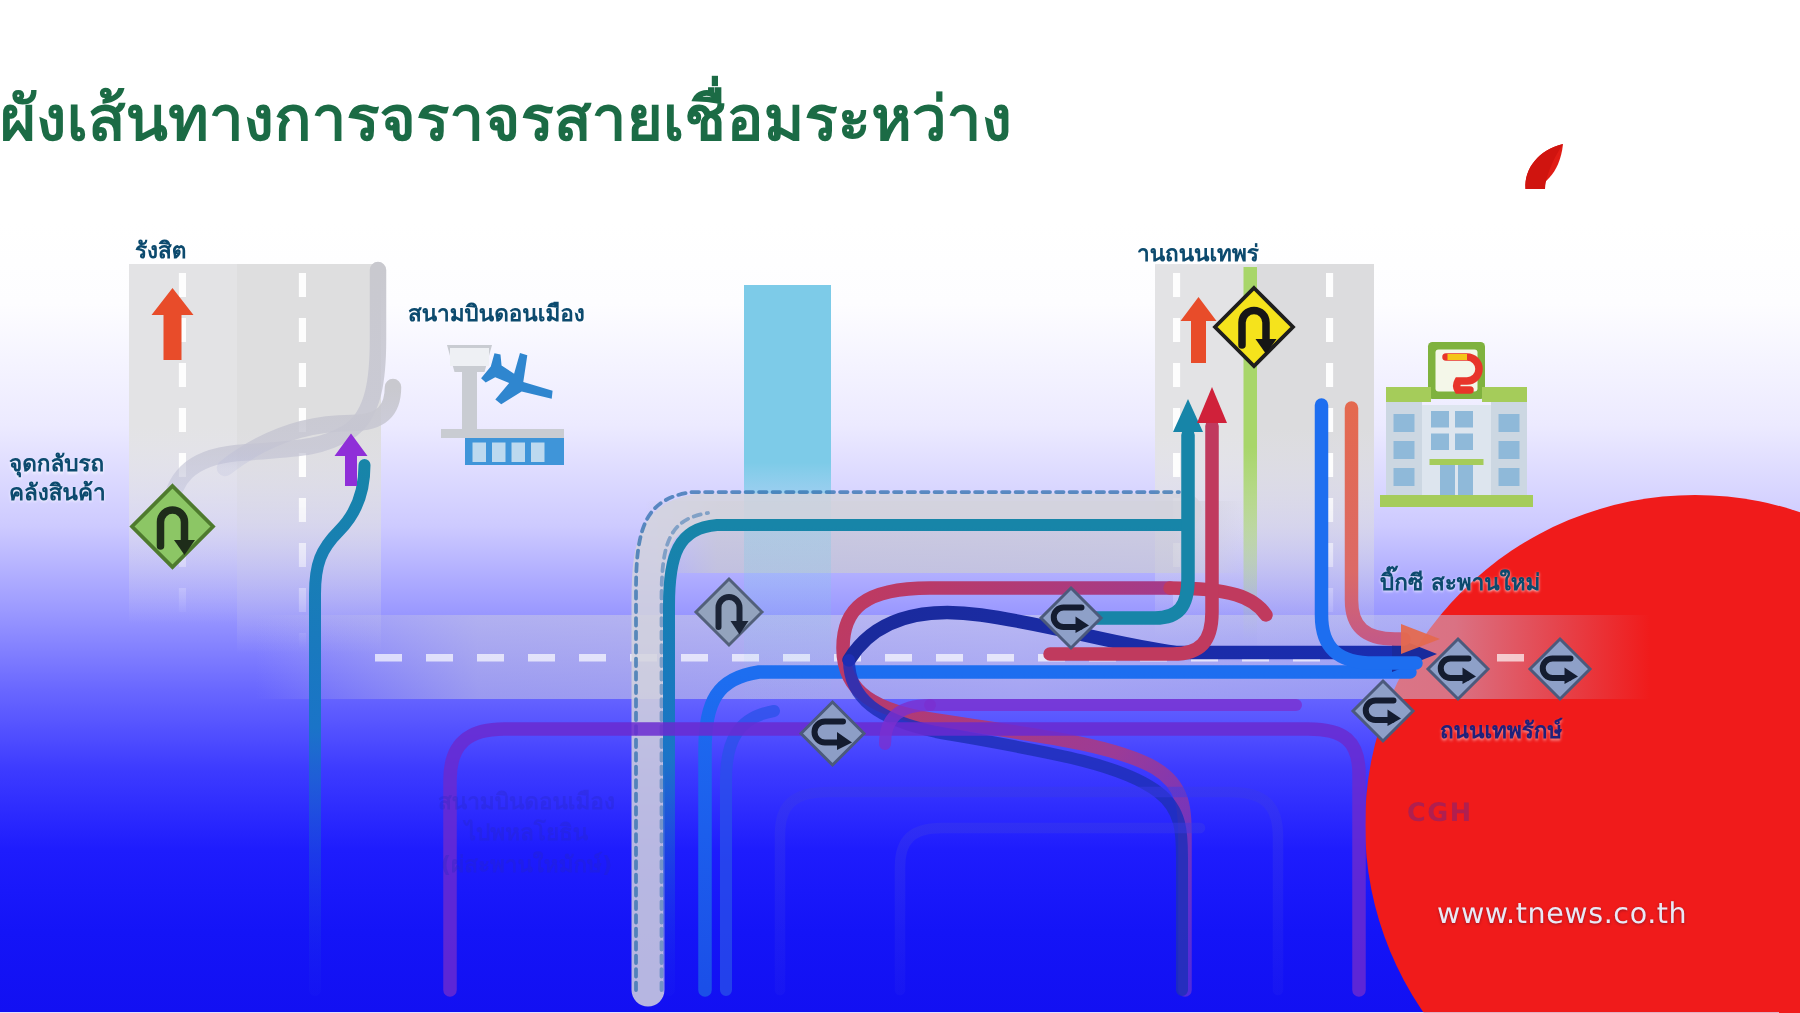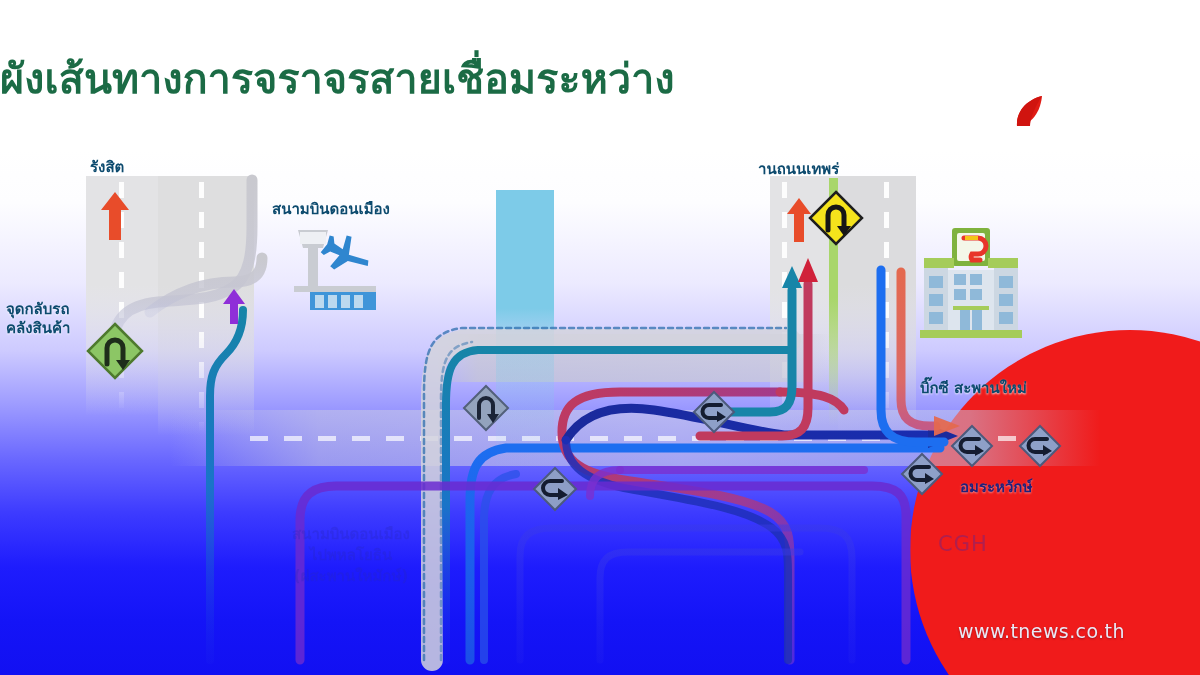--- a/index.html
+++ b/index.html
@@ -35,24 +35,24 @@
       background-size:34px 5px;}
   .canal{position:absolute;background:#7dcbe8;}
 
   
   .lbl{position:absolute;color:#0c4a6e;font-weight:bold;font-size:15px;
        line-height:19px;z-index:35;white-space:nowrap;
        text-shadow:0 1px 2px rgba(255,255,255,.85);}
   .lbl.two{white-space:normal;width:120px;}
   .lbl-ghost{position:absolute;font-weight:bold;font-size:15px;line-height:21px;
        color:rgba(40,40,190,.30);text-align:center;z-index:20;}
-  .lbl-cgh{position:absolute;font-weight:normal;font-size:21px;letter-spacing:1px;
+  .lbl-cgh{position:absolute;font-weight:bold;font-size:17px;letter-spacing:1px;
        color:rgba(40,40,190,.32);z-index:20;}
   .watermark{position:absolute;color:#e9e9f5;font-size:19px;letter-spacing:.4px;
-       z-index:45;text-shadow:0 1px 2px rgba(0,0,40,.35);margin-top:22px;}
+       z-index:45;text-shadow:0 1px 2px rgba(0,0,40,.35);}
 
   
   .sign{position:absolute;z-index:36;}
   .sign svg{display:block;}
 
   
   .icon-box{position:absolute;z-index:34;}
   .icon-box svg{display:block;}
 
   svg.layer{position:absolute;left:0;top:0;width:1200px;height:675px;overflow:visible;}
@@ -384,21 +384,21 @@
 
   <div class="lbl two" style="left:6px;top:300px;width:84px;text-align:left;">จุดกลับรถ คลังสินค้า</div>
 
   <div class="lbl" style="left:272px;top:200px;">สนามบินดอนเมือง</div>
 
   <div class="lbl" style="left:758px;top:160px;">านถนนเทพร่</div>
 
   <div class="lbl" style="left:920px;top:355px;margin-top:24px;">บิ๊กซี สะพานใหม่</div>
 
   <div class="lbl" style="left:960px;top:478px;color:#20207a;
-              text-shadow:0 1px 2px rgba(255,255,255,.5);">อมระหวักษ์</div>
+              text-shadow:0 1px 2px rgba(255,255,255,.5);">ถนนเทพรักษ์</div>
 
   <div class="lbl-ghost" style="left:266px;top:524px;width:170px;">
     <div>สนามบินดอนเมือง</div>
     <div>ไปพหลโยธิน</div>
     <div>(ผ่สะพานใหมักษ์)</div>
   </div>
 
   <div class="lbl-cgh" style="left:938px;top:532px;">CGH</div>
 
   <div class="watermark" style="left:958px;top:598px;">www.tnews.co.th</div>

